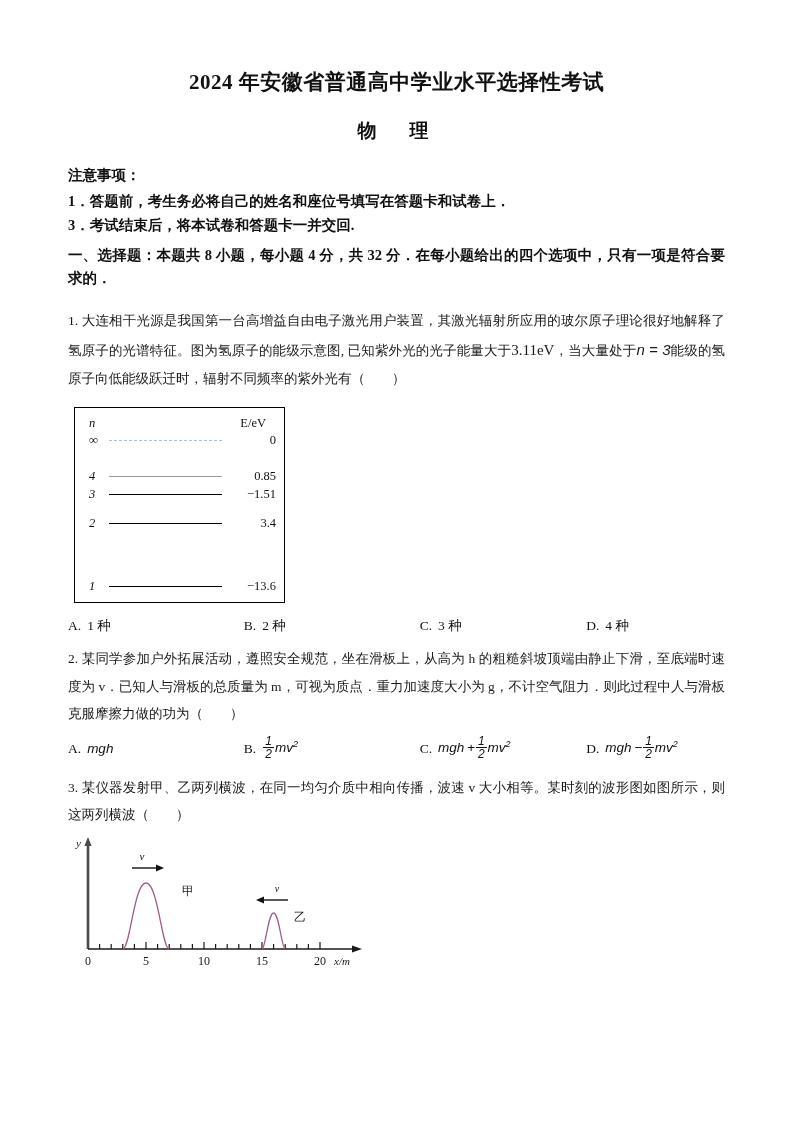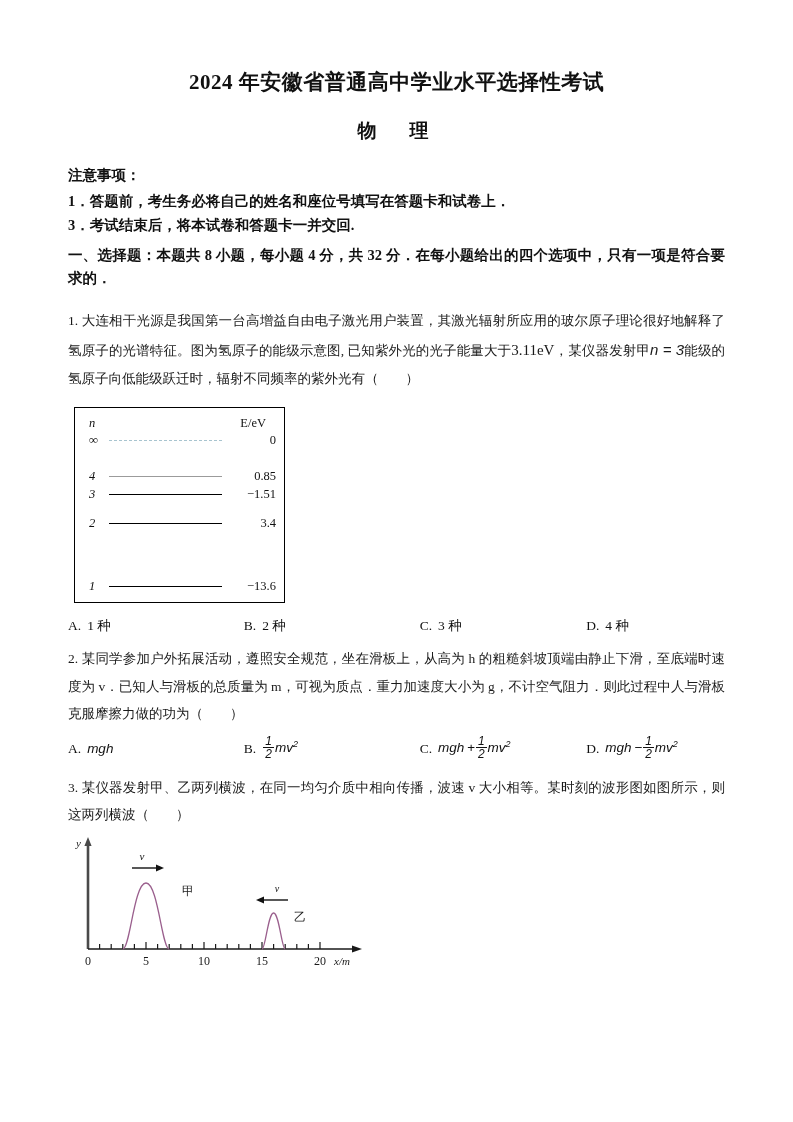--- a/index.html
+++ b/index.html
@@ -161,21 +161,21 @@
 
   <div class="notice-block">
     <div class="notice-head">注意事项：</div>
     <div class="notice-item">1．答题前，考生务必将自己的姓名和座位号填写在答题卡和试卷上．</div>
     <div class="notice-item">3．考试结束后，将本试卷和答题卡一并交回.</div>
   </div>
 
   <div class="section-head">一、选择题：本题共 8 小题，每小题 4 分，共 32 分．在每小题给出的四个选项中，只有一项是符合要求的．</div>
 
   <div class="q-text">
-    <span>1. 大连相干光源是我国第一台高增益自由电子激光用户装置，其激光辐射所应用的玻尔原子理论很好地解释了氢原子的光谱特征。图为氢原子的能级示意图, 已知紫外光的光子能量大于</span><span class="mathup bigmath">3.11eV</span><span>，某仪器发射甲</span><span class="math bigmath">n = 3</span><span>能级的氢原子向低能级跃迁时，辐射不同频率的紫外光有（　　）</span>
+    <span>1. 大连相干光源是我国第一台高增益自由电子激光用户装置，其激光辐射所应用的玻尔原子理论很好地解释了氢原子的光谱特征。图为氢原子的能级示意图, 已知紫外光的光子能量大于</span><span class="mathup bigmath">3.11eV</span><span>，当大量处于</span><span class="math bigmath">n = 3</span><span>能级的氢原子向低能级跃迁时，辐射不同频率的紫外光有（　　）</span>
   </div>
 
   <div class="energy-fig">
     <span class="hdr-n">n</span>
     <span class="hdr-e">E/eV</span>
 
     <div class="lvl" style="top:24px">
       <span class="nlab">∞</span>
       <span class="line dashed"></span>
       <span class="elab">0</span>

